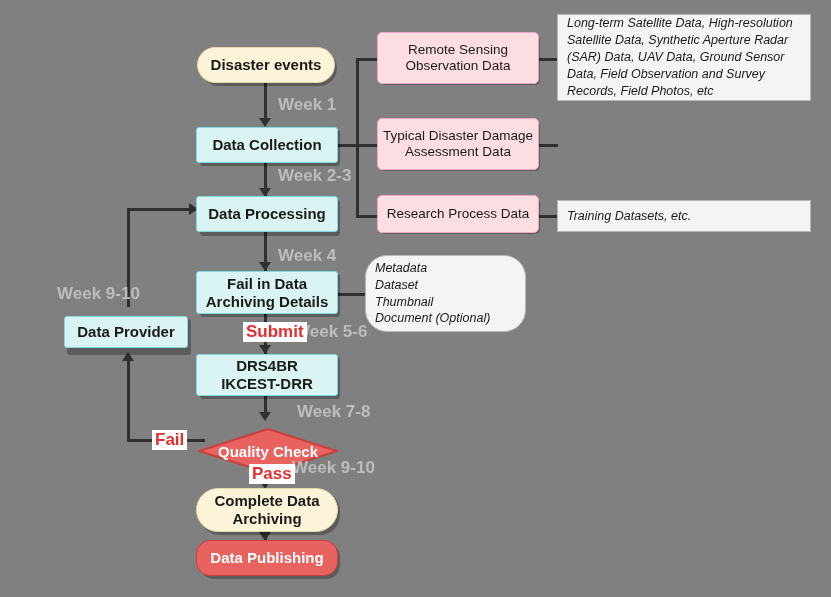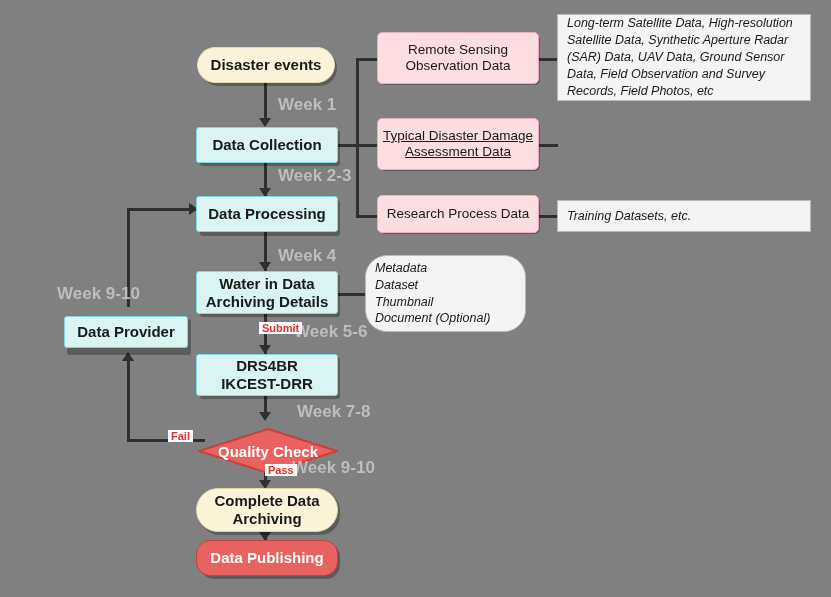--- a/index.html
+++ b/index.html
@@ -118,26 +118,25 @@
     color:#bdbdbd;
     font-size:17px;
     font-weight:bold;
     z-index:4;
     white-space:nowrap;
   }
   .elabel{
     position:absolute;
     background:#fdfdfd;
     color:#e03030;
-    font-size:11px;
+    font-size:17px;
     font-weight:bold;
     padding:0px 3px;
     z-index:5;
     white-space:nowrap;
-    margin-left:16px;
   }
 </style>
 </head>
 <body>
 
 <div id="stage">
 
   <div class="line vline" style="left:264px;top:82px;height:40px;"></div>
   <div class="arrow arrow-down" style="left:259px;top:118px;"></div>
 
@@ -197,21 +196,21 @@
 
   <div class="node proc" style="left:196px;top:127px;width:142px;height:36px;">
     <span>Data Collection</span>
   </div>
 
   <div class="node proc" style="left:196px;top:196px;width:142px;height:36px;">
     <span>Data Processing</span>
   </div>
 
   <div class="node proc" style="left:196px;top:271px;width:142px;height:43px;">
-    <span class="note-inner" style="white-space:pre-line;">Water in Data
+    <span class="note-inner" style="white-space:pre-line;">Fail in Data
 Archiving Details</span>
   </div>
 
   <div class="node proc" style="left:196px;top:354px;width:142px;height:42px;">
     <span style="white-space:pre-line;">DRS4BR
 IKCEST-DRR</span>
   </div>
 
   <div class="diamond-wrap" style="left:198px;top:428px;width:140px;height:46px;">
     <svg width="140" height="46" viewBox="0 0 140 46">
@@ -231,21 +230,21 @@
 
   <div class="node proc" style="left:64px;top:316px;width:124px;height:32px;">
     <span>Data Provider</span>
   </div>
 
   <div class="node pink" style="left:377px;top:32px;width:162px;height:52px;">
     <span style="white-space:pre-line;">Remote Sensing
 Observation Data</span>
   </div>
 
-  <div class="node pink" style="left:377px;top:118px;width:162px;height:52px;text-decoration:underline;">
+  <div class="node pink" style="left:377px;top:118px;width:162px;height:52px;">
     <span style="white-space:pre-line;">Typical Disaster Damage
 Assessment Data</span>
   </div>
 
   <div class="node pink" style="left:377px;top:195px;width:162px;height:38px;">
     <span style="white-space:pre-line;">Research Process Data</span>
   </div>
 
   <div class="node note" style="left:557px;top:14px;width:254px;height:87px;">
     <span class="note-inner">Long-term Satellite Data, High-resolution Satellite Data, Synthetic Aperture Radar (SAR) Data, UAV Data, Ground Sensor Data, Field Observation and Survey Records, Field Photos, etc</span>

